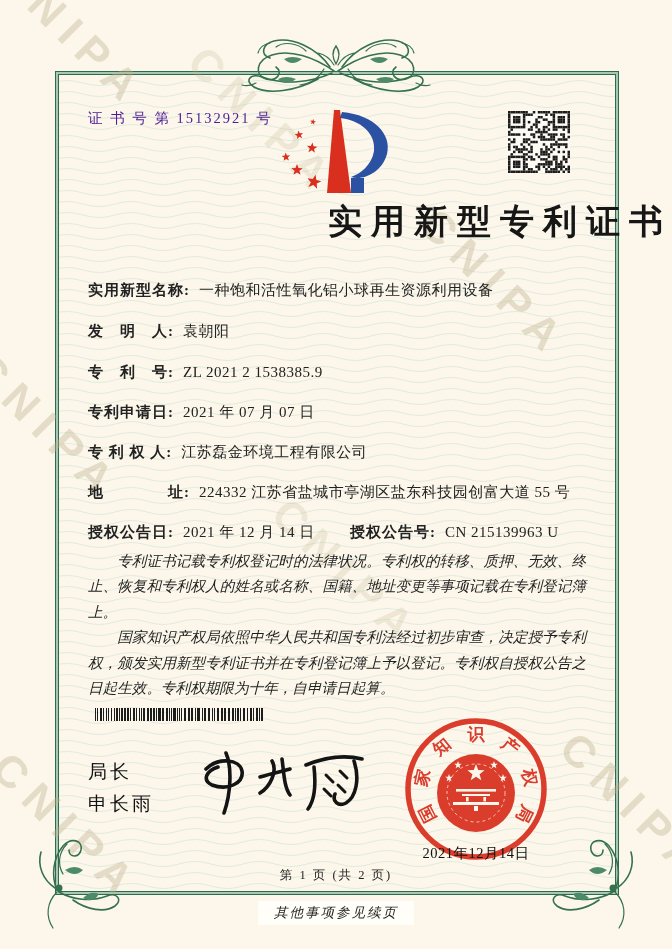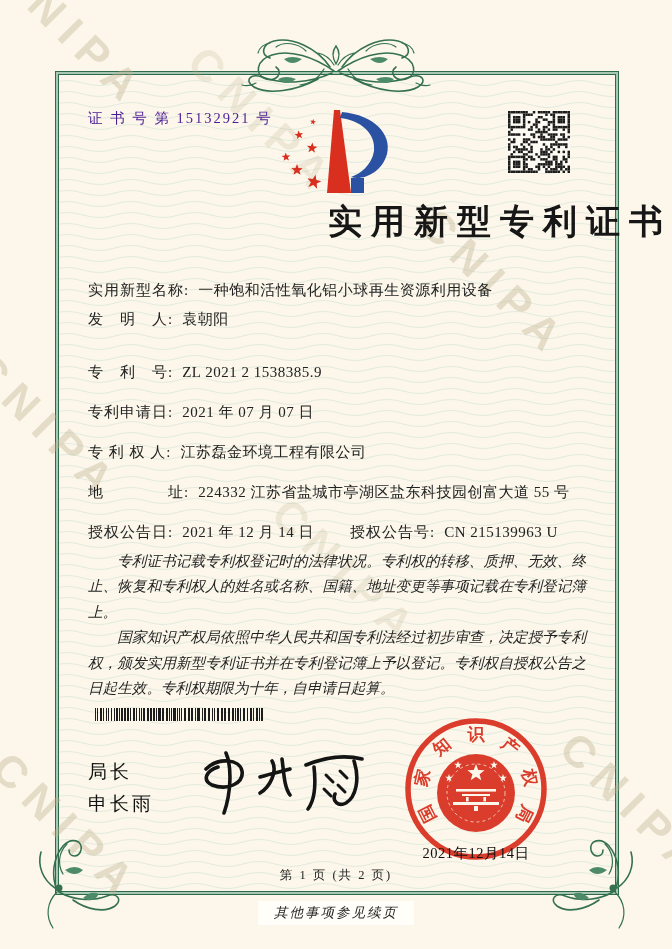--- a/index.html
+++ b/index.html
@@ -15,21 +15,21 @@
          border:1px solid #2e6b4e;box-shadow:inset 0 0 0 2px #a9c8b3,inset 0 0 0 3px #2e6b4e;
          z-index:0;}
   .waves{position:absolute;left:3px;top:3px;z-index:0;opacity:.75;}
   .content{position:absolute;inset:0;z-index:2;}
   .certno{position:absolute;left:88px;top:109px;font-size:14.5px;letter-spacing:2px;color:#4c1d95;}
   .logo{position:absolute;left:256px;top:102px;z-index:2;}
   .qr{position:absolute;left:508px;top:111px;z-index:2;}
   .title{position:absolute;left:0;top:199px;width:100%;text-align:right;font-size:34px;
          font-weight:600;letter-spacing:9px;color:#161616;}
   .row{position:absolute;left:88px;width:500px;font-size:15px;white-space:nowrap;}
-  .row .lbl{letter-spacing:1px;margin-right:9px;}
+  .row .lbl{letter-spacing:1px;margin-right:9px;font-weight:bold;}
   .row .val{letter-spacing:.5px;}
   .grant2{position:absolute;left:262px;top:0;}
   .paras{position:absolute;left:88px;top:549px;width:498px;font-size:14.6px;line-height:25.4px;
          text-align:justify;font-style:italic;color:#1f1f1f;}
   .paras p{margin:0;text-indent:2em;}
   .barcode{position:absolute;left:95px;top:708px;z-index:2;}
   .signer{position:absolute;left:88px;top:756px;font-family:"Liberation Sans","DejaVu Sans",sans-serif;
           font-size:19px;letter-spacing:3px;color:#111;line-height:32px;}
   .signature{position:absolute;left:188px;top:733px;z-index:4;}
   .seal{position:absolute;left:398px;top:711px;z-index:5;opacity:.93;}
@@ -468,21 +468,21 @@
           <rect x="22" y="24" width="1" height="1"></rect>
           <rect x="24" y="24" width="1" height="1"></rect>
         </g>
     </svg>
 
     <div class="title">实用新型专利证书</div>
 
     <div class="row" style="top:281px">
       <span class="lbl">实用新型名称:</span><span class="val">一种饱和活性氧化铝小球再生资源利用设备</span>
     </div>
-    <div class="row" style="top:310px">
+    <div class="row" style="top:322px">
       <span class="lbl">发　明　人:</span><span class="val">袁朝阳</span>
     </div>
     <div class="row" style="top:363px">
       <span class="lbl">专　利　号:</span><span class="val">ZL 2021 2 1538385.9</span>
     </div>
     <div class="row" style="top:403px">
       <span class="lbl">专利申请日:</span><span class="val">2021 年 07 月 07 日</span>
     </div>
     <div class="row" style="top:443px">
       <span class="lbl">专 利 权 人:</span><span class="val">江苏磊金环境工程有限公司</span>

